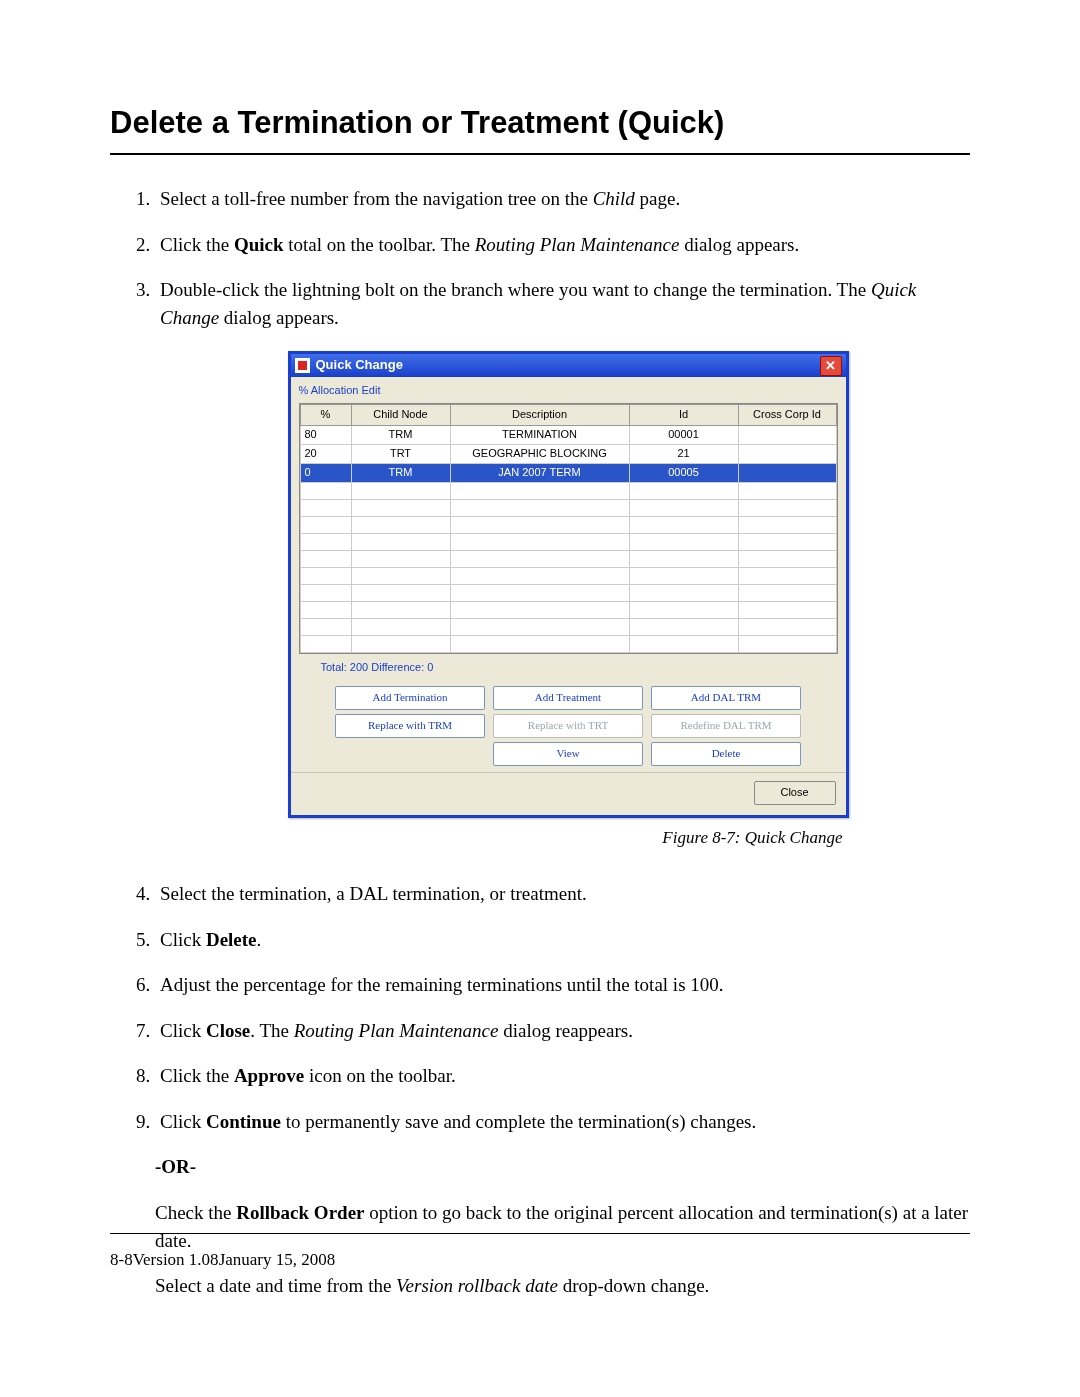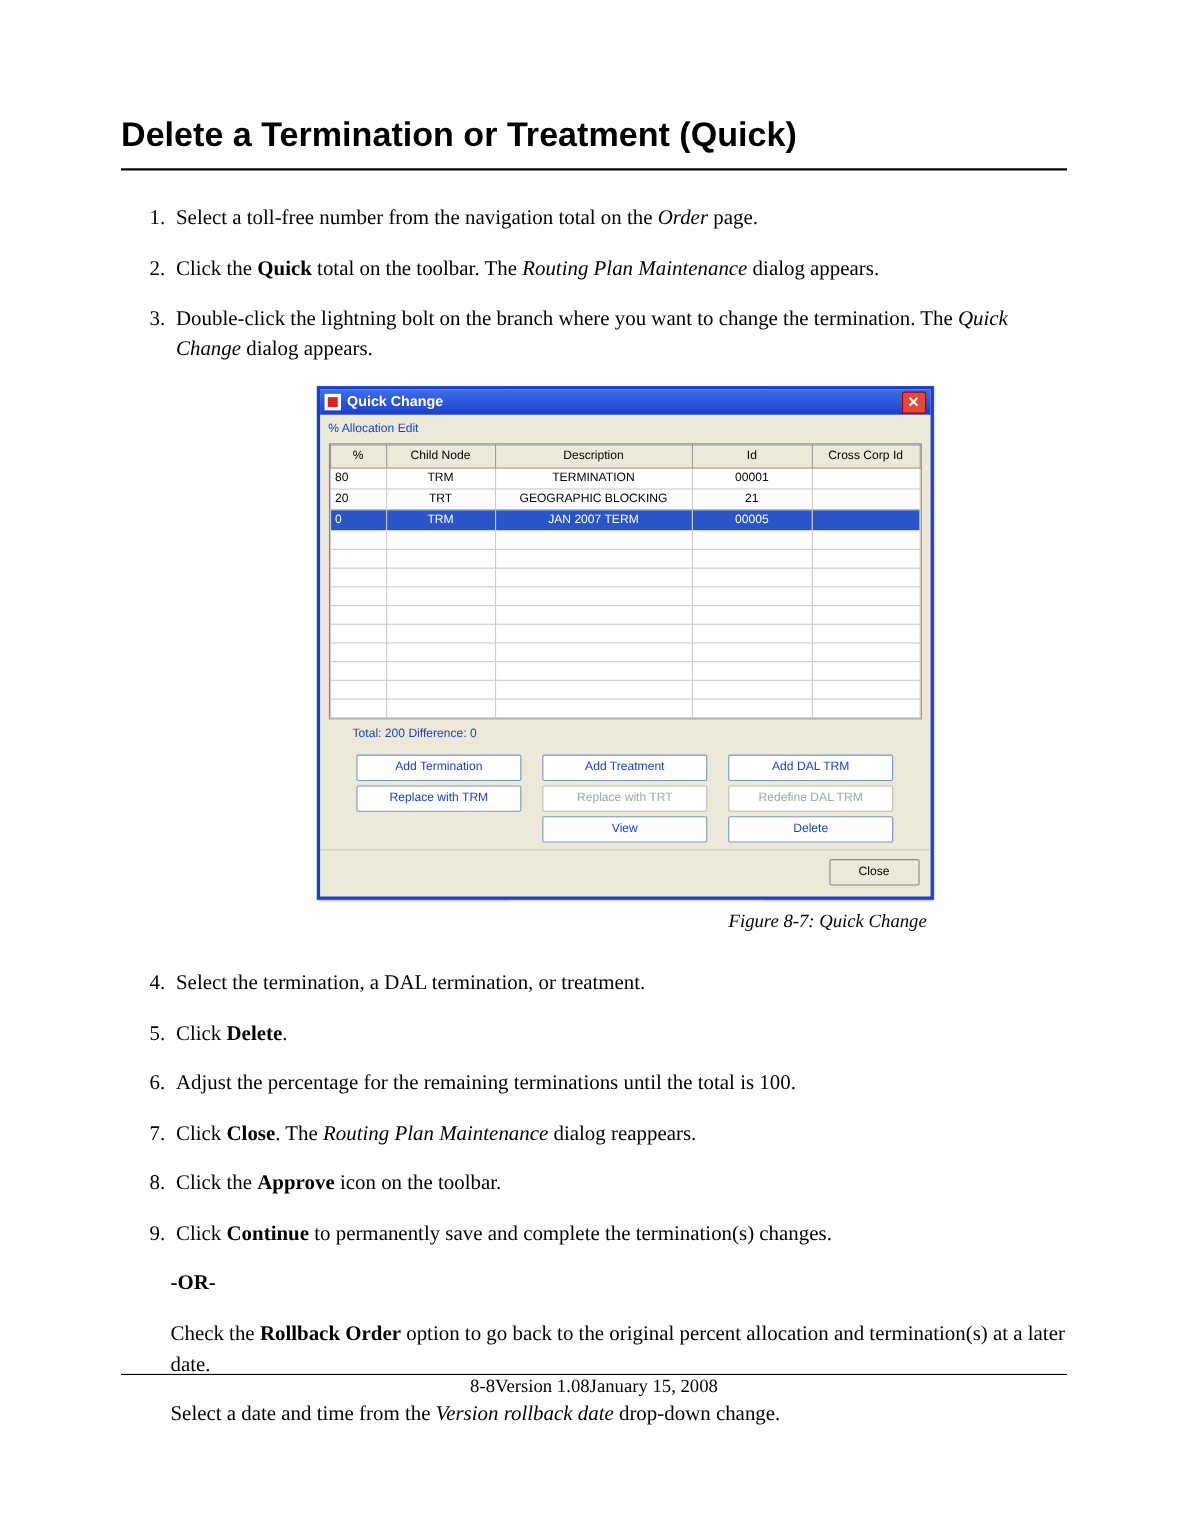--- a/index.html
+++ b/index.html
@@ -122,23 +122,24 @@
   }
   td.left{text-align:left;}
   .totals{
     color:#1a3fcc;
     font-size:11px;
     margin:6px 0 10px 30px;
   }
   .btnrow{
     display:grid;
     grid-template-columns:150px 150px 150px;
-    gap:4px 19px;
+    gap:4px 8px;
     justify-content:center;
     margin:0 0 6px 0;
+    font-family:Liberation Serif, serif;
   }
   .wbtn{
     border:1px solid #7a95c4;
     background:#fff;
     color:#1a3fcc;
     font-size:11px;
     text-align:center;
     padding:3px 0;
     border-radius:2px;
   }
@@ -173,36 +174,36 @@
   .indent em{font-style:italic;}
   .orlbl{font-weight:bold;margin:18px 0;}
   
   .footer{
     position:absolute;
     left:110px;
     right:110px;
     bottom:60px;
     border-top:1px solid #000;
     display:flex;
-    justify-content:center;
+    justify-content:flex-start;
     font-size:17px;
-    padding-top:0;
+    padding-top:16px;
   }
 </style>
 </head>
 <body>
 
 <div class="page">
 
   <h1 class="title">Delete a Termination or Treatment (Quick)</h1>
   <hr class="rule">
 
   <ol class="steps">
     <li>
-      <span>Select a toll-free number from the navigation total on the </span><em>Order</em><span> page.</span>
+      <span>Select a toll-free number from the navigation tree on the </span><em>Child</em><span> page.</span>
     </li>
     <li>
       <span>Click the </span><strong>Quick</strong><span> total on the toolbar. The </span><em>Routing Plan Maintenance</em><span> dialog appears.</span>
     </li>
     <li>
       <span>Double-click the lightning bolt on the branch where you want to change the termination. The </span><em>Quick Change</em><span> dialog appears.</span>
 
       
       <div class="figwrap">
         <div class="dlg">

